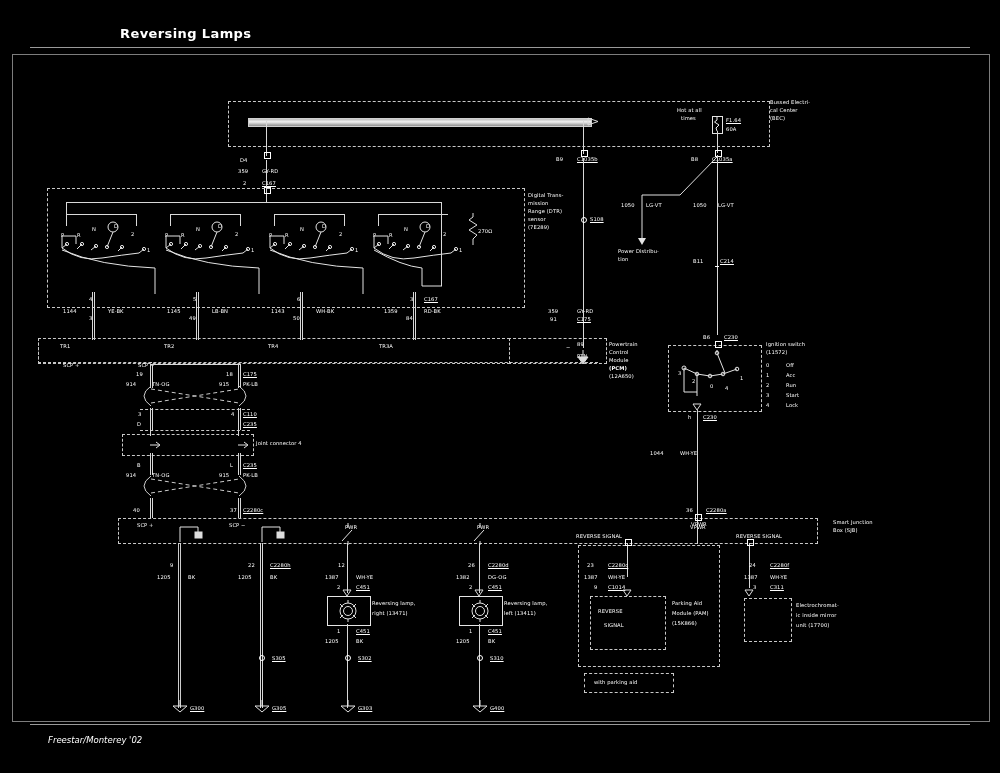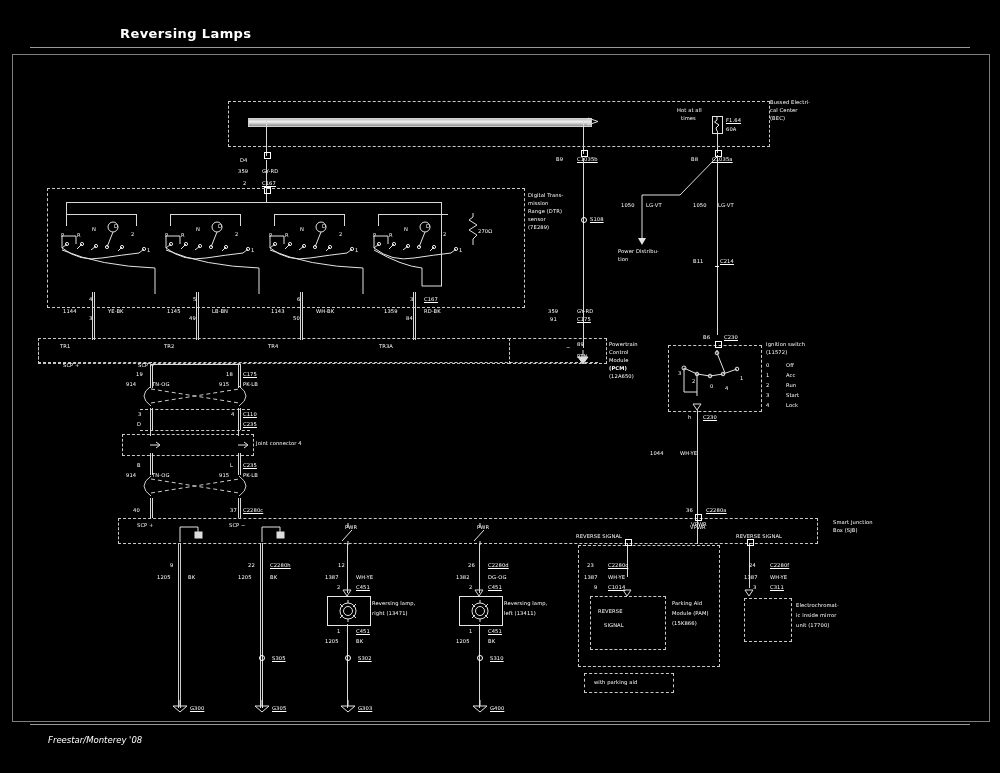--- a/index.html
+++ b/index.html
@@ -33,21 +33,21 @@
 </style>
 </head>
 <body>
 
 <div id="stage">
 
   <div class="title" style="left:120px;top:26px;">Reversing Lamps</div>
   <div class="hr" style="left:30px;top:47px;width:940px;"></div>
   <div class="frame" style="left:12px;top:54px;width:976px;height:666px;border-color:#7d7d7d;"></div>
   <div class="hr" style="left:30px;top:724px;width:940px;"></div>
-  <div class="foot" style="left:48px;top:735px;">Freestar/Monterey '08</div>
+  <div class="foot" style="left:48px;top:735px;">Freestar/Monterey '02</div>
 
   <div class="dash" style="left:228px;top:101px;width:540px;height:44px;"></div>
   <div class="busbar" style="left:248px;top:118px;width:342px;height:7px;"></div>
   <svg style="left:588px;top:118px;width:14px;height:8px;">
     <path d="M0,0 L10,3.5 L0,7 Z" fill="none" stroke="#ddd" stroke-width="1"></path>
   </svg>
   <div class="t" style="left:770px;top:99px;">Bussed Electri-</div>
   <div class="t" style="left:770px;top:107px;">cal Center</div>
   <div class="t" style="left:770px;top:115px;">(BEC)</div>
 

